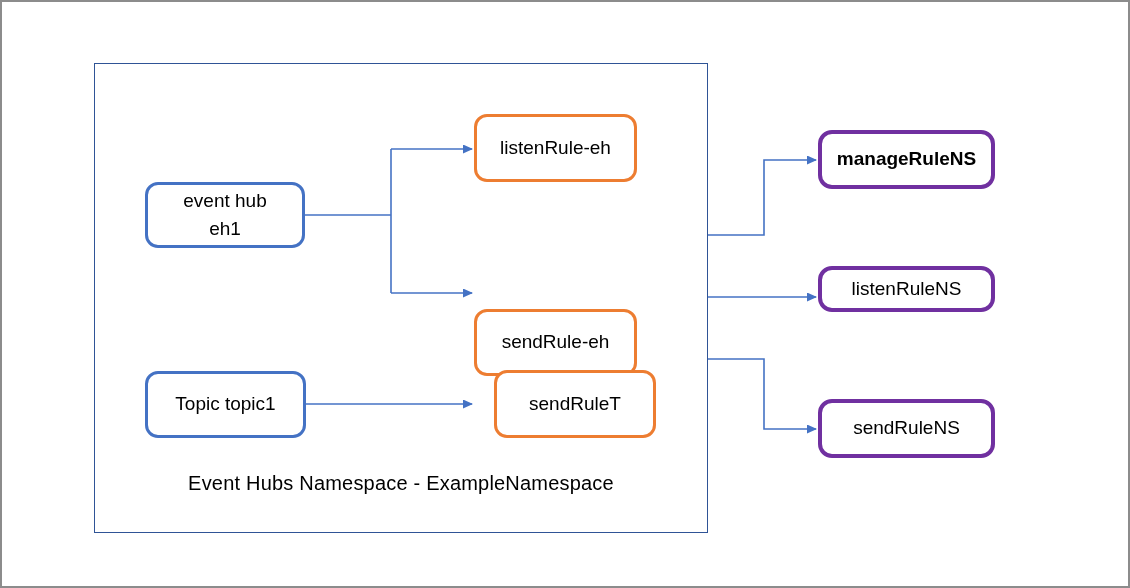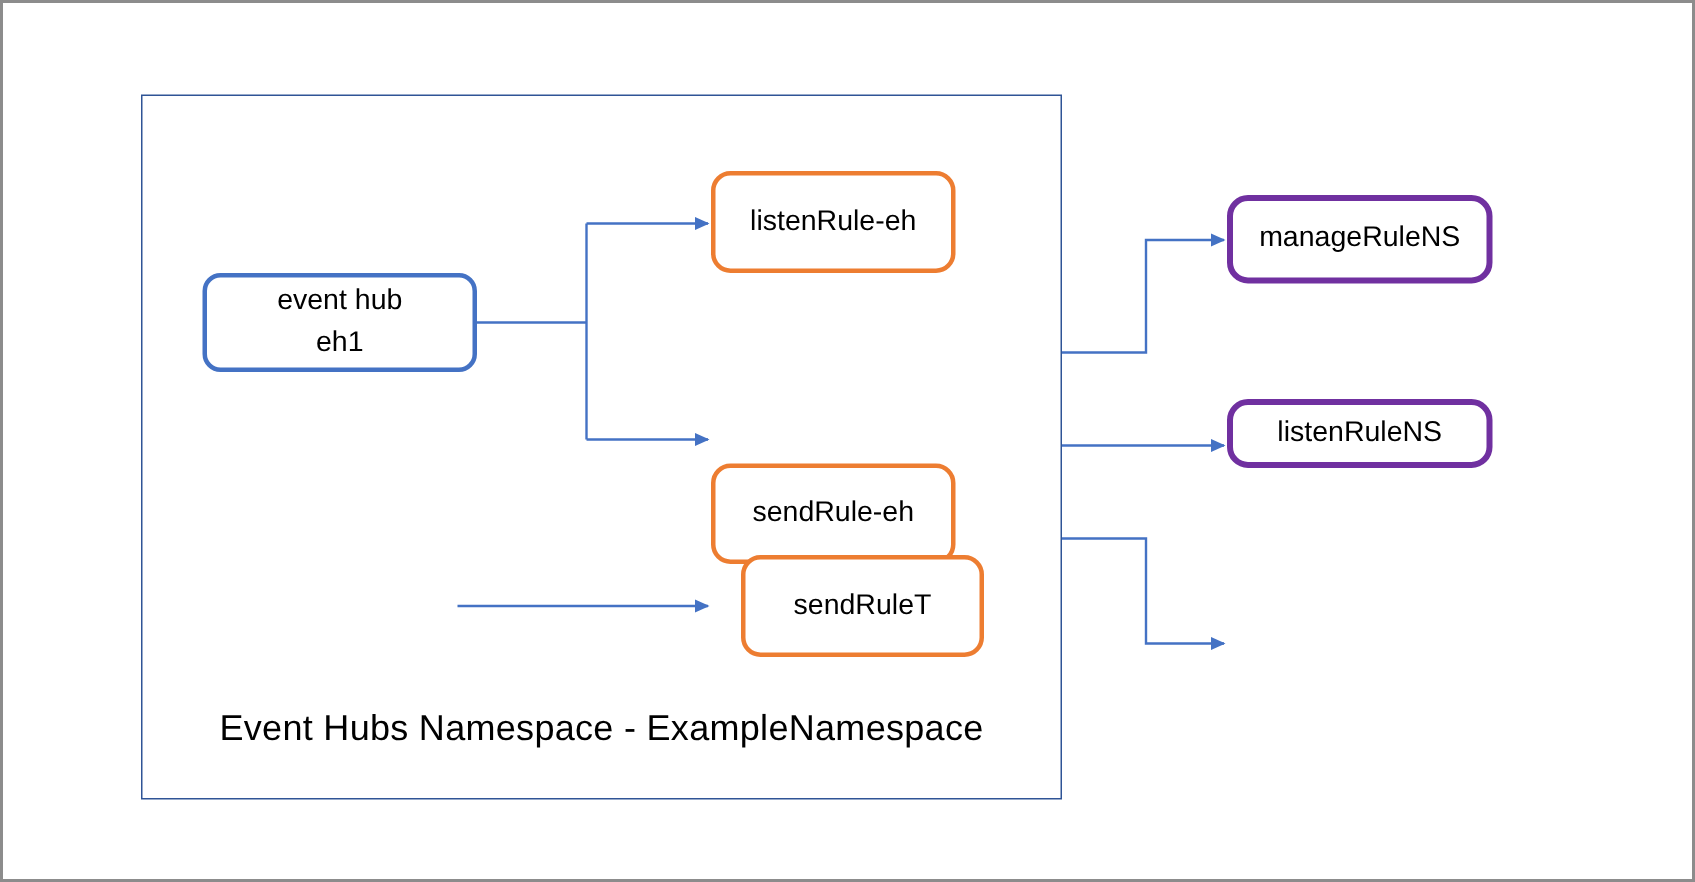--- a/index.html
+++ b/index.html
@@ -20,21 +20,21 @@
     width: 614px; height: 470px;
     box-sizing: border-box;
     border: 1.5px solid #2F5496;
     background: transparent;
   }
   .namespace-label {
     position: absolute;
     left: 0; right: 0;
     top: 408px;
     text-align: center;
-    font-size: 24px;
+    font-size: 20px;
     letter-spacing: 0.2px;
   }
   svg.edges {
     position: absolute;
     left: 0; top: 0;
     width: 1130px; height: 588px;
   }
   svg.edges path.edge {
     fill: none;
     stroke: #4472C4;
@@ -50,26 +50,26 @@
     justify-content: center;
     text-align: center;
     font-size: 19px;
     line-height: 1.5;
     white-space: pre-line;
   }
   .node.blue   { border: 3px solid #4472C4; }
   .node.orange { border: 3px solid #ED7D31; }
   .node.purple { border: 4px solid #7030A0; border-radius: 14px; }
 
-  .n-eventhub      { left: 133px; top: 180px; width: 183px; height: 66px; border-radius: 12px; }
+  .n-eventhub      { left: 143px; top: 180px; width: 160px; height: 66px; }
   .n-topic         { left: 143px; top: 369px; width: 161px; height: 67px; }
   .n-listenruleeh  { left: 472px; top: 112px; width: 163px; height: 68px; }
   .n-sendruleeh    { left: 472px; top: 259px; width: 163px; height: 67px; margin-top: 48px; }
   .n-sendrulet     { left: 472px; top: 368px; width: 162px; height: 68px; margin-left: 20px; }
-  .n-managerulens  { left: 816px; top: 128px; width: 177px; height: 59px; }
+  .n-managerulens  { left: 816px; top: 128px; width: 177px; height: 59px; font-weight: bold; }
   .n-listenrulens  { left: 816px; top: 264px; width: 177px; height: 46px; }
   .n-sendrulens    { left: 816px; top: 397px; width: 177px; height: 59px; }
 </style>
 </head>
 <body>
 
 <div class="canvas">
 
   <div class="namespace-box">
     <div class="namespace-label">Event Hubs Namespace - ExampleNamespace</div>
@@ -89,20 +89,23 @@
     <path class="edge" d="M706,233 H762 V158 H814" marker-end="url(#arrow)"></path>
     <path class="edge" d="M706,295 H814" marker-end="url(#arrow)"></path>
     <path class="edge" d="M706,357 H762 V427 H814" marker-end="url(#arrow)"></path>
   </svg>
 
   <div class="node blue n-eventhub">
     <span>event hub
 eh1</span>
   </div>
 
+  <div class="node blue n-topic">
+    <span>Topic topic1</span>
+  </div>
 
   <div class="node orange n-listenruleeh">
     <span>listenRule-eh</span>
   </div>
 
   <div class="node orange n-sendruleeh">
     <span>sendRule-eh</span>
   </div>
 
   <div class="node orange n-sendrulet">
@@ -110,14 +113,17 @@
   </div>
 
   <div class="node purple n-managerulens">
     <span>manageRuleNS</span>
   </div>
 
   <div class="node purple n-listenrulens">
     <span>listenRuleNS</span>
   </div>
 
+  <div class="node purple n-sendrulens">
+    <span>sendRuleNS</span>
+  </div>
 
 </div>
 
 </body></html>

